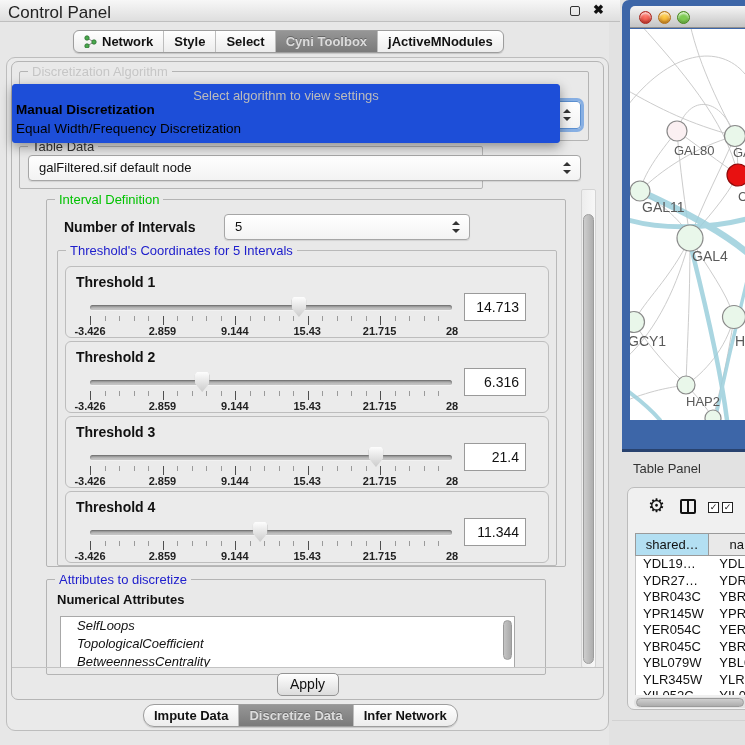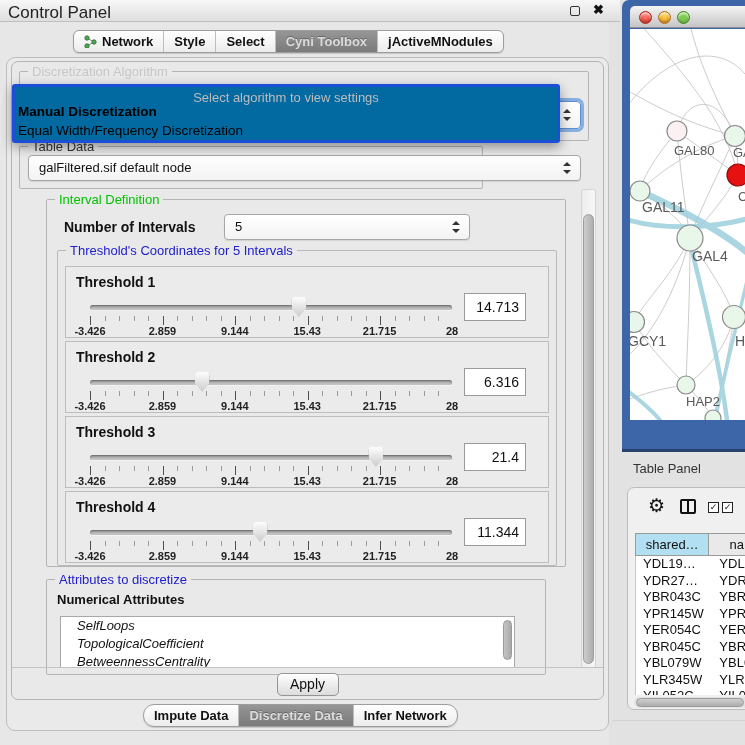--- a/index.html
+++ b/index.html
@@ -35,29 +35,29 @@
   .combo{position:absolute;background:linear-gradient(#ffffff,#f3f3f3);border:1px solid #a6a6a6;
     border-radius:4px;font-size:13px;line-height:24px;padding-left:10px;color:#111;
     box-shadow:0 1px 1px rgba(0,0,0,.1);}
   .stepper{position:absolute;right:9px;top:50%;width:8px;height:12px;margin-top:-6px;}
   .stepper:before,.stepper:after{content:"";position:absolute;left:0;border-left:4px solid transparent;border-right:4px solid transparent;}
   .stepper:before{top:0;border-bottom:4px solid #333;}
   .stepper:after{bottom:0;border-top:4px solid #333;}
   .combo.focus{border:1px solid #5b8fd0;box-shadow:0 0 0 3px rgba(110,160,225,.8);}
 
   
-  .popup{position:absolute;left:12px;top:84px;width:548px;height:59px;background:#0369a1;
-    border:3px solid #1d4ed8;border-radius:3px;box-shadow:0 4px 12px rgba(0,0,0,.4);z-index:50;}
+  .popup{position:absolute;left:12px;top:84px;width:548px;height:59px;background:#1d4ed8;
+    border:1px solid #1d4ed8;border-radius:3px;box-shadow:0 4px 12px rgba(0,0,0,.4);z-index:50;}
   .popup .hint{position:absolute;left:0;top:3px;width:100%;text-align:center;font-size:13px;color:#bcbcbc;}
   .popup .opt1{position:absolute;left:3px;top:17px;font-size:13.5px;font-weight:bold;color:#000;}
   .popup .opt2{position:absolute;left:3px;top:36px;font-size:13.5px;color:#000;}
 
   
   .threshold-box{position:absolute;left:7px;width:484px;height:72px;background:#ebebeb;
-    border:1px solid #bdbdbd;border-radius:0;}
+    border:1px solid #bdbdbd;border-radius:6px;}
   .th-label{position:absolute;left:10px;top:7px;font-size:14px;font-weight:bold;color:#111;}
   .slider{position:absolute;left:24px;top:30px;width:362px;height:40px;}
   .track{position:absolute;left:0;right:0;top:8px;height:5px;border-radius:3px;
     background:linear-gradient(#9b9b9b,#cccccc);
     box-shadow:inset 0 1px 2px rgba(0,0,0,.35),0 1px 0 #f2f2f2;}
   .thumb{position:absolute;top:0;width:15px;height:20px;transform:translateX(-50%);
     background:linear-gradient(#fdfdfd,#cbcbcb);
     clip-path:polygon(15% 0,85% 0,100% 15%,100% 55%,50% 100%,0 55%,0 15%);
     filter:drop-shadow(0 0 1px rgba(0,0,0,.6));}
   .ticks{position:absolute;left:0;top:19px;width:363px;height:9px;

